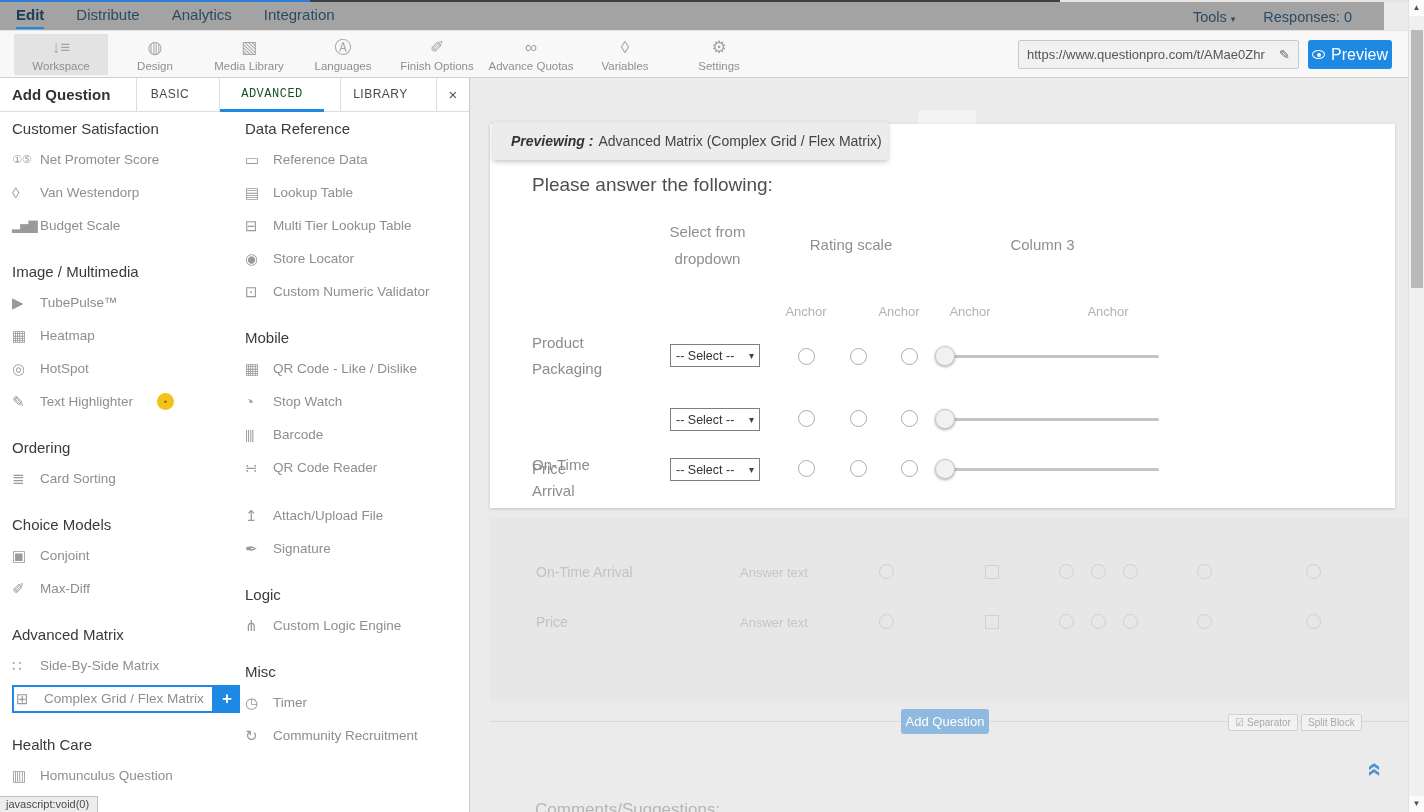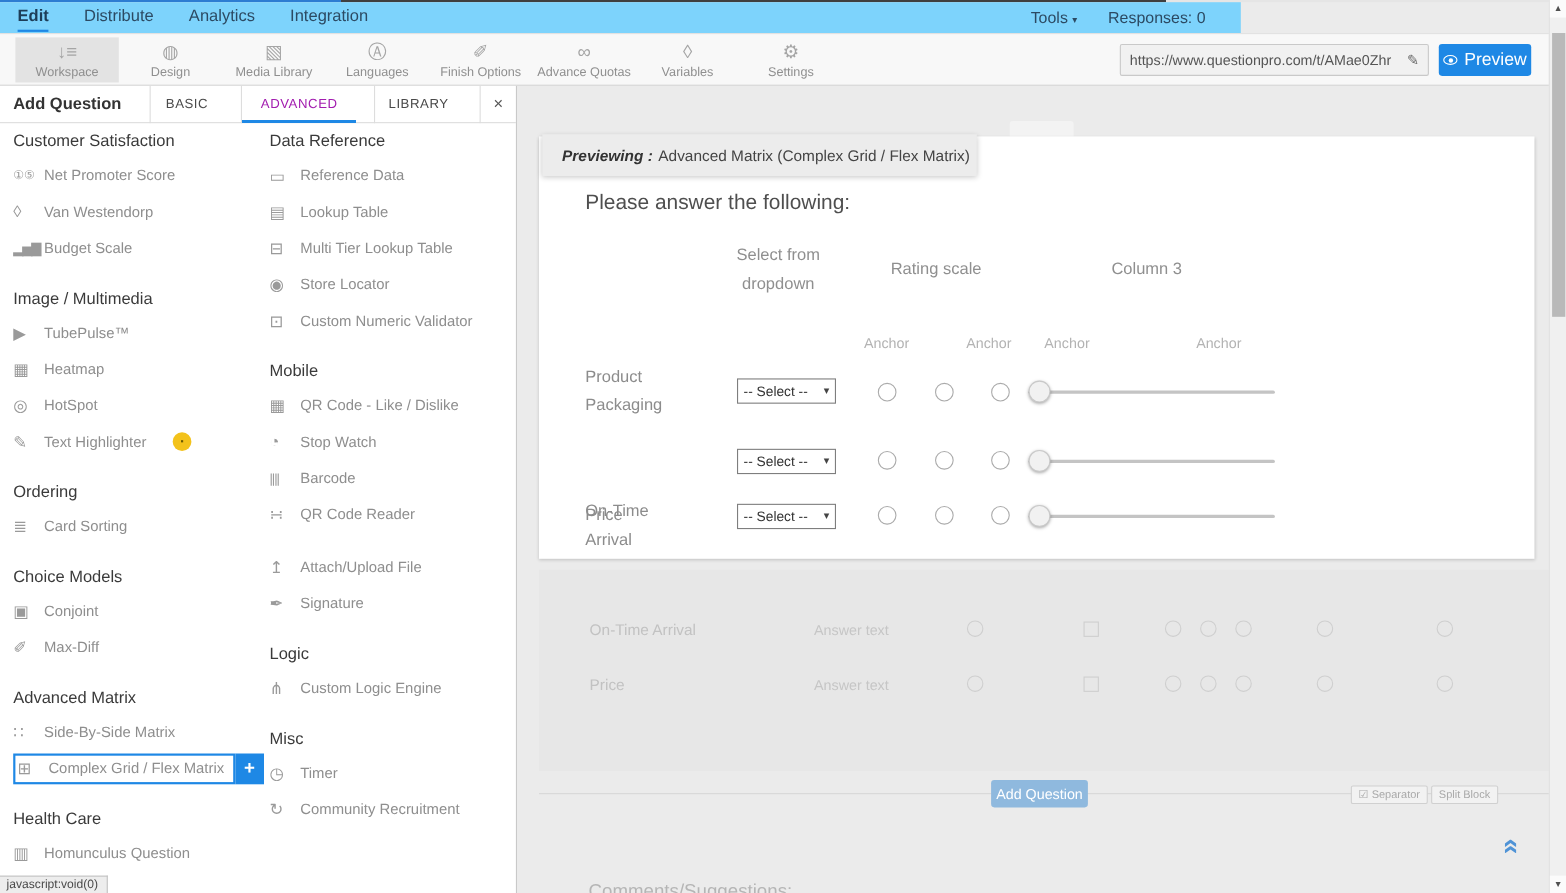--- a/index.html
+++ b/index.html
@@ -3,21 +3,21 @@
 <meta charset="utf-8">
 <style>
   * { box-sizing: border-box; margin: 0; padding: 0; }
   html,body { width:1424px; height:812px; overflow:hidden; }
   body { font-family:"Liberation Sans","DejaVu Sans",sans-serif; background:#ebebeb; position:relative; }
 
   .topline{position:absolute;top:0;left:0;width:1424px;height:2px;
     background:linear-gradient(to right,#2d7dd2 0,#2d7dd2 310px,#3f3f3f 310px,#3f3f3f 1060px,#e5e5e5 1060px);}
 
   
-  .topnav{position:absolute;top:2px;left:0;width:1128px;height:28px;background:#7dd3fc;display:flex;align-items:center;padding-left:16px;}
+  .topnav{position:absolute;top:2px;left:0;width:1384px;height:28px;background:#a3a3a3;display:flex;align-items:center;padding-left:16px;}
   .nav-item{font-size:15px;color:#2c4a63;margin-right:32px;height:26px;line-height:24px;cursor:pointer;}
   .nav-item.active{font-weight:bold;border-bottom:2px solid #1e88e5;color:#1d3d57;}
   .nav-right{position:absolute;right:32px;top:2px;height:26px;display:flex;align-items:center;gap:28px;}
   .nav-right .nr{font-size:14.5px;color:#2c4a63;cursor:pointer;}
   .caret{font-size:9px;margin-left:4px;}
 
   
   .toolbar{position:absolute;top:30px;left:0;width:1424px;height:48px;background:#f8f8f8;border-top:1px solid #e2e2e2;border-bottom:1px solid #d0d0d0;}
   .tb-btns{position:absolute;left:14px;top:3px;height:41px;display:flex;}
   .tb-btn{width:94px;display:flex;flex-direction:column;align-items:center;justify-content:center;gap:2px;cursor:pointer;}
@@ -31,21 +31,21 @@
   .eye{width:13px;height:9px;border:1.5px solid #fff;border-radius:50%;position:relative;}
   .eye::after{content:"";position:absolute;width:4px;height:4px;background:#fff;border-radius:50%;left:50%;top:50%;transform:translate(-50%,-50%);}
 
   
   .panel{position:absolute;left:0;top:78px;width:470px;height:734px;background:#fff;border-right:1px solid #c9c9c9;}
   .panel-head{height:34px;border-bottom:1px solid #ddd;position:relative;}
   .panel-title{position:absolute;left:12px;top:0;line-height:34px;font-size:15px;font-weight:bold;color:#333;}
   .tabs{position:absolute;right:0;top:0;height:34px;display:flex;gap:16px;}
   .tab{height:34px;line-height:33px;text-align:center;font-size:12px;letter-spacing:.5px;color:#4a4a4a;border-left:1px solid #ddd;cursor:pointer;}
   .tab.t1{width:67px;} .tab.t2{width:105px;} .tab.t3{width:80px;}
-  .tab.active{color:#a21caf;box-shadow:inset 0 -3px 0 #1e88e5;}
+  .tab.active{color:#14532d;box-shadow:inset 0 -3px 0 #1e88e5;font-family:Liberation Mono, monospace;}
   .tab-close{width:33px;height:34px;line-height:33px;text-align:center;border-left:1px solid #ddd;color:#555;font-size:15px;cursor:pointer;}
   .panel-body{position:absolute;top:34px;left:0;right:0;bottom:0;}
   .col{position:absolute;top:0;width:228px;}
   .col1{left:12px;} .col2{left:245px;}
   .q-section{padding-top:15px;} .q-section.first{padding-top:2px;}
   .q-sec-heading{height:29px;line-height:29px;font-size:15px;color:#3a3a3a;}
   .q-item{height:33px;display:flex;align-items:center;font-size:13.5px;color:#8e8e8e;cursor:pointer;white-space:nowrap;}
   .q-icon{width:28px;flex:none;font-size:15px;color:#9a9a9a;}
   .q-icon.small{font-size:11px;} .q-icon.bars{letter-spacing:-1px;font-size:12px;}
   .badge{width:17px;height:17px;border-radius:50%;background:#f3c21b;color:#6b5900;display:flex;align-items:center;justify-content:center;font-size:8px;margin-left:24px;flex:none;}

